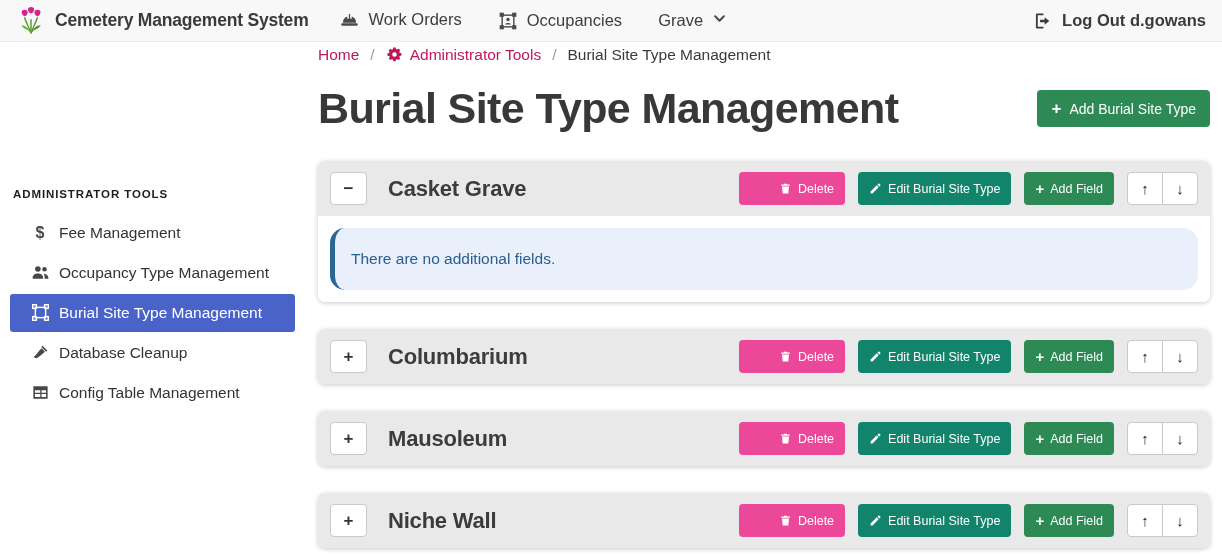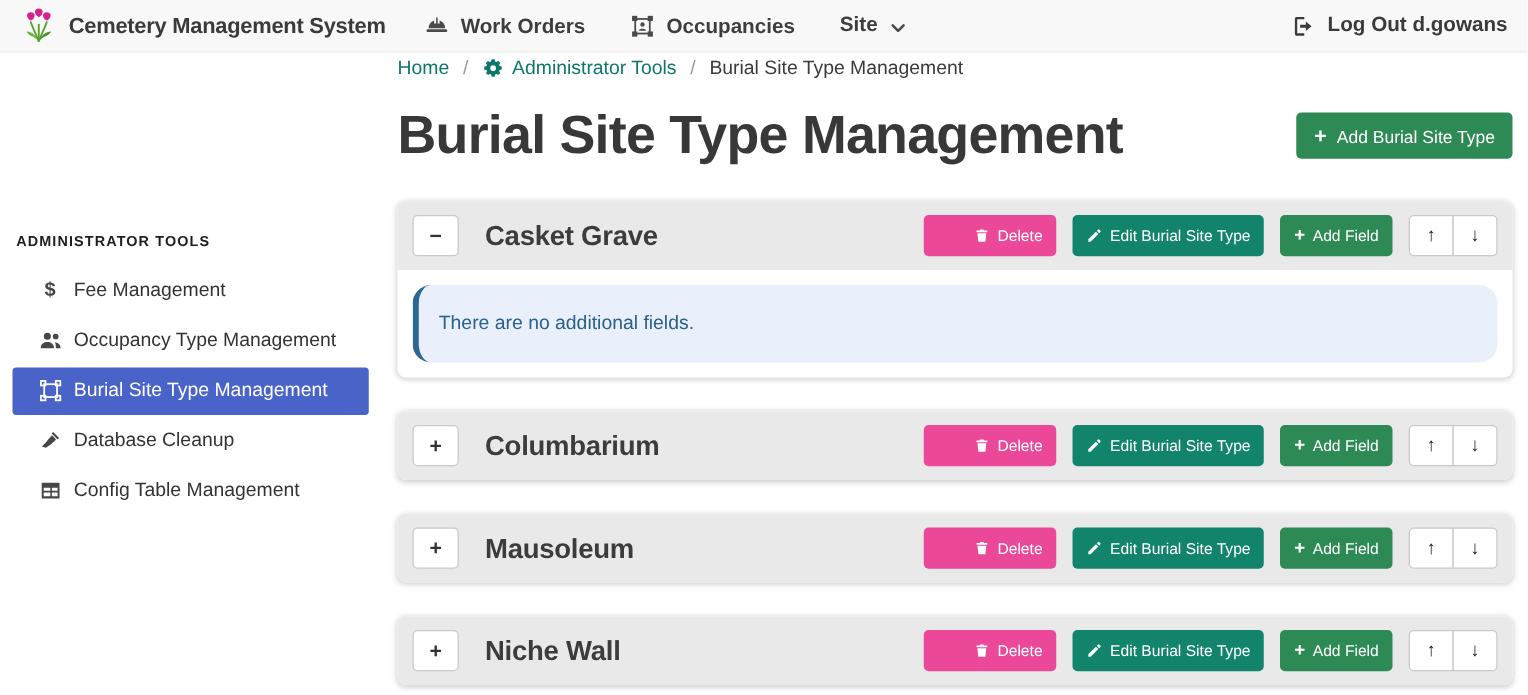--- a/index.html
+++ b/index.html
@@ -17,24 +17,23 @@
     background: #f8f8f8;
     border-bottom: 1px solid #ececec;
     display: flex;
     align-items: center;
     padding: 0 16px;
   }
   .brand { display: flex; align-items: center; gap: 9px; }
   .brand-title { font-size: 17.5px; font-weight: 700; color: #3a3a3a; letter-spacing: -0.2px; }
   .nav-links { display: flex; align-items: center; gap: 36px; margin-left: 30px; }
   .nav-link {
-    display: flex; align-items: flex-end; gap: 9px;
+    display: flex; align-items: flex-start; gap: 9px;
     font-size: 16.5px; color: #3d3d3d; cursor: pointer; background: none; border: none;
     font-family: inherit;
-    font-weight: bold;
   }
   .nav-link .ic { color: #4a4a4a; }
   .logout { margin-left: auto; display: flex; align-items: center; gap: 9px;
     font-size: 16.5px; color: #3a3a3a; cursor: pointer; background: none; border: none; font-family: inherit; font-weight: bold; }
 
   
   .layout { display: flex; height: 501px; align-items: center; }
 
   
   .sidebar { width: 318px; flex: 0 0 318px; padding-top: 9px; }
@@ -57,21 +56,21 @@
   .side-item.active {
     margin: 1px 23px 1px 10px;
     padding-left: 18px; height: 38px;
     background: #4a63c8; color: #ffffff; border-radius: 3px;
   }
   .side-item.active .side-ic { color: #ffffff; }
 
   
   .main { flex: 1; padding: 9px 12px 0 0; }
   .breadcrumb { display: flex; align-items: center; gap: 11px; font-size: 15.5px; }
-  .crumb-link { color: #0f766e; text-decoration: none; display: flex; align-items: center; gap: 7px; cursor: pointer; }
+  .crumb-link { color: #be185d; text-decoration: none; display: flex; align-items: center; gap: 7px; cursor: pointer; }
   .crumb-sep { color: #9a9a9a; }
   .crumb-current { color: #3a3a3a; }
 
   .title-row { display: flex; align-items: center; justify-content: space-between; margin-top: 18px; }
   .page-title { font-size: 43px; font-weight: 600; color: #383838; letter-spacing: -0.6px; line-height: 1.25; }
   .btn { border: none; border-radius: 4px; color: #fff; cursor: pointer;
     display: flex; align-items: center; font-family: inherit; }
   .btn .plus { font-size: 17px; font-weight: 700; line-height: 1; margin-right: 8px; }
   .btn-add-type { background: #2e8a54; font-size: 14px; padding: 9px 14px; height: 37px; }
 
@@ -197,21 +196,21 @@
     </button>
     <button class="nav-link">
       <span class="ic">
           <svg width="20" height="20" fill="currentColor">
             <use href="#i-occupancy"></use>
           </svg>
         </span>
       <span>Occupancies</span>
     </button>
     <button class="nav-link">
-      <span>Site</span>
+      <span>Grave</span>
       <span class="ic">
           <svg width="15" height="15" fill="currentColor">
             <use href="#i-chevron"></use>
           </svg>
         </span>
     </button>
   </nav>
   <button class="logout">
     <span class="ic">
         <svg width="20" height="20" fill="currentColor">

